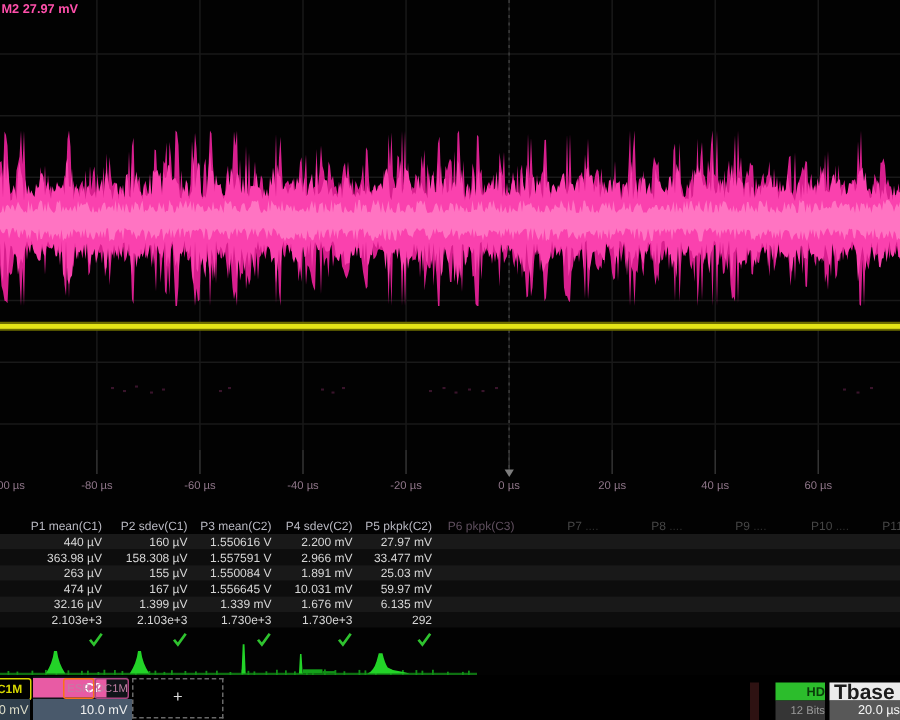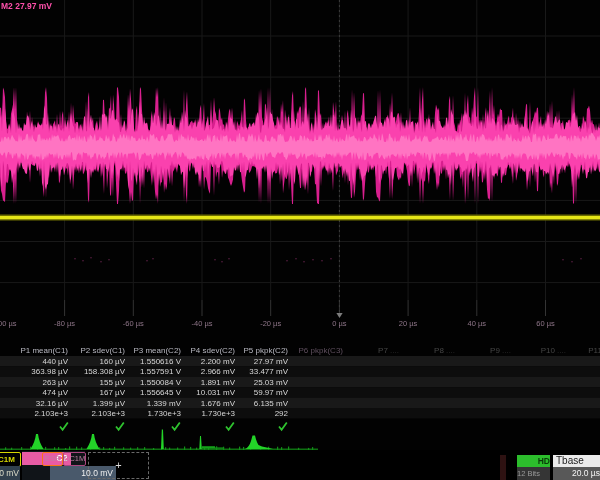--- a/index.html
+++ b/index.html
@@ -182,20 +182,20 @@
 <path d="M245,449 Q249,447.5 251,441 L252.5,435.5 L255,435.5 Q256.5,442 258.5,445 L262,446.6 L269,448 L273,449 Z" fill="#23d328"></path>
 </svg></div>
 
 <div id="bar">
   <div style="position:absolute;left:-14px;top:2px;width:33px;height:13px;border:1px solid #d6d600;border-radius:2px;color:#d6d600;font-size:8px;font-weight:bold;text-align:center;line-height:13px;">DC1M</div>
   <div style="position:absolute;left:-30px;top:16px;width:49px;height:14px;background:#31404d;color:#dcdcc8;font-size:8.5px;text-align:right;line-height:14px;padding-right:1px;">0 mV</div>
   <div style="position:absolute;left:22px;top:1px;width:63px;height:29px;background:#101418;"></div>
   <div style="position:absolute;left:22px;top:2px;width:18px;height:13px;background:#e85ba4;color:#fff;font-size:8.5px;font-weight:bold;text-align:center;line-height:13px;padding-left:31px;">C2</div>
   <div style="position:absolute;left:42px;top:2px;width:19px;height:12px;border:1px solid #f97316;border-radius:2px;color:#c07fa4;font-size:7.5px;text-align:center;line-height:12px;">ESR</div>
   <div style="position:absolute;left:63px;top:2px;width:21px;height:12px;border:1px solid #aa4680;border-radius:2px;color:#c07fa4;font-size:7.5px;text-align:center;line-height:12px;">DC1M</div>
-  <div style="position:absolute;left:22px;top:16px;width:63px;height:14px;background:#49596b;color:#efefef;font-size:8.5px;text-align:right;line-height:14px;padding-right:3px;margin-left:28px;">10.0 mV</div>
+  <div style="position:absolute;left:22px;top:16px;width:63px;height:14px;background:#49596b;color:#efefef;font-size:8.5px;text-align:right;line-height:14px;padding-right:3px;">10.0 mV</div>
   <div style="position:absolute;left:88px;top:2px;width:59px;height:25px;border:1px dashed #696969;color:#dcdcdc;font-size:11px;text-align:center;line-height:25px;">+</div>
   <div style="position:absolute;left:500px;top:5px;width:6px;height:25px;background:#2e1212;"></div>
   <div style="position:absolute;left:517px;top:5px;width:33px;height:12px;background:#2cbd2c;color:#0a3c0a;font-size:8.5px;font-weight:bold;text-align:right;line-height:12px;">HD</div>
-  <div style="position:absolute;left:517px;top:17px;width:33px;height:13px;background:#353535;color:#9a9a9a;font-size:7.5px;text-align:left;line-height:13px;">12 Bits</div>
-  <div style="position:absolute;left:553px;top:5px;width:44px;height:12px;background:#ebebeb;color:#1c1c1c;font-size:10px;font-weight:normal;line-height:12px;padding-left:3px;">Tbase</div>
+  <div style="position:absolute;left:517px;top:17px;width:33px;height:13px;background:#353535;color:#9a9a9a;font-size:7.5px;text-align:right;line-height:13px;">12 Bits</div>
+  <div style="position:absolute;left:553px;top:5px;width:44px;height:12px;background:#ebebeb;color:#1c1c1c;font-size:14px;font-weight:bold;line-height:12px;padding-left:3px;">Tbase</div>
   <div style="position:absolute;left:553px;top:17px;width:47px;height:13px;background:#585858;color:#f5f5f5;font-size:8.5px;text-align:right;line-height:13px;padding-right:4px;">20.0 µs</div>
 </div>
 
 </body></html>

